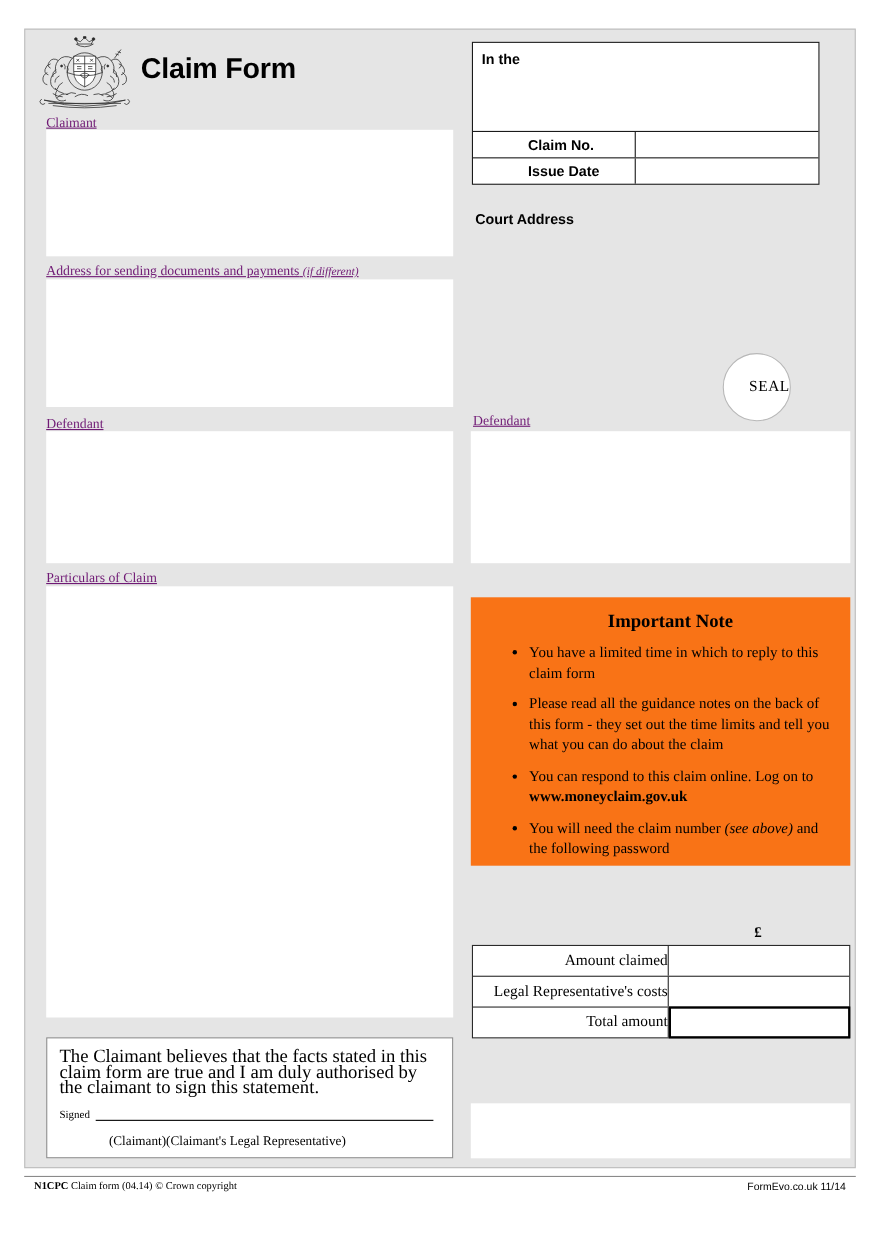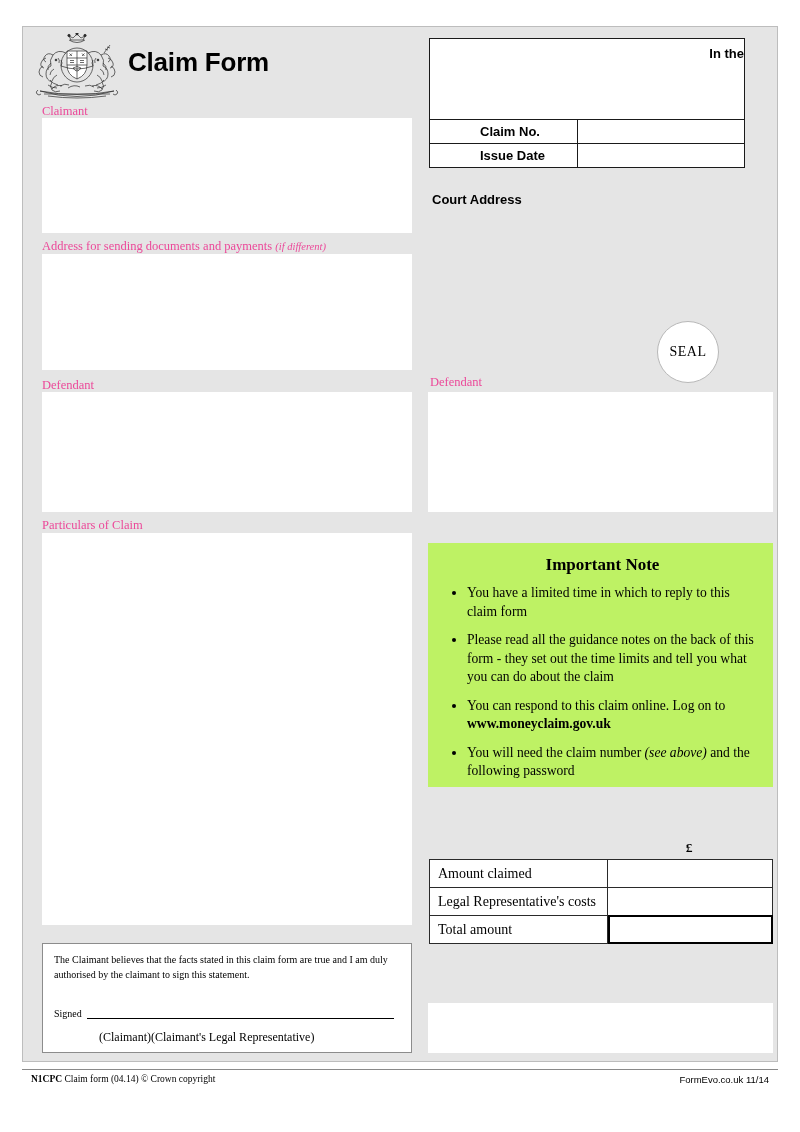--- a/index.html
+++ b/index.html
@@ -41,22 +41,23 @@
     background: #ffffff;
     box-sizing: border-box;
   }
 
   
   .lbl {
     position: absolute;
     font-family: "Liberation Serif", serif;
     font-size: 12.5px;
     line-height: 14px;
-    color: #ec4899;
+    color: #701a75;
     white-space: nowrap;
+    text-decoration: underline;
   }
   .lbl .ital {
     font-style: italic;
     font-size: 10.5px;
   }
   .lbl-sans {
     position: absolute;
     font-family: "Liberation Sans", sans-serif;
     font-weight: bold;
     font-size: 13px;
@@ -90,21 +91,20 @@
     left: 429px;
     top: 38px;
     width: 316px;
     border: 1.5px solid #1a1a1a;
     box-sizing: border-box;
     background: #ffffff;
   }
   .ct-row {
     display: flex;
     box-sizing: border-box;
-    justify-content: flex-end;
   }
   .ct-inthe {
     height: 80px;
     padding: 7px 0 0 8px;
   }
   .ct-row.div-top {
     border-top: 1.5px solid #1a1a1a;
   }
   .ct-label-cell {
     width: 106px;
@@ -133,37 +133,37 @@
     top: 321px;
     width: 62px;
     height: 62px;
     border-radius: 50%;
     background: #ffffff;
     border: 1px solid #b8b8b8;
     box-sizing: border-box;
   }
   #seal span {
     display: block;
-    text-align: center;
+    text-align: right;
     line-height: 60px;
     font-family: "Liberation Serif", serif;
     font-size: 14px;
     letter-spacing: 0.5px;
   }
 
   
   #important-note-box {
     position: absolute;
     left: 428px;
     top: 543px;
     width: 345px;
     height: 244px;
-    background: #bef264;
-    box-sizing: border-box;
-    padding: 10px 14px 0 18px;
+    background: #f97316;
+    box-sizing: border-box;
+    padding: 10px 14px 0 32px;
   }
   #important-note-title {
     text-align: center;
     font-family: "Liberation Serif", serif;
     font-weight: bold;
     font-size: 17px;
     margin: 2px 0 9px 0;
   }
   #important-note-list {
     margin: 0;
@@ -196,20 +196,21 @@
     left: 429px;
     top: 859px;
     width: 344px;
     border: 1px solid #2a2a2a;
     box-sizing: border-box;
     background: #ffffff;
   }
   .am-row {
     display: flex;
     box-sizing: border-box;
+    text-align: right;
   }
   .am-row + .am-row { border-top: 1px solid #2a2a2a; }
   .am-label {
     width: 178px;
     box-sizing: border-box;
     padding: 5px 0 5px 8px;
     border-right: 1px solid #2a2a2a;
     font-size: 14px;
     line-height: 17px;
   }
@@ -228,21 +229,21 @@
     left: 42px;
     top: 943px;
     width: 370px;
     height: 110px;
     background: #ffffff;
     border: 1px solid #8c8c8c;
     box-sizing: border-box;
     padding: 9px 11px 0 11px;
   }
   #statement-text {
-    font-size: 10px;
+    font-size: 17px;
     line-height: 14.5px;
     margin: 0;
   }
   #signed-row {
     position: absolute;
     left: 11px;
     top: 61px;
     width: 340px;
     display: flex;
     align-items: flex-end;

